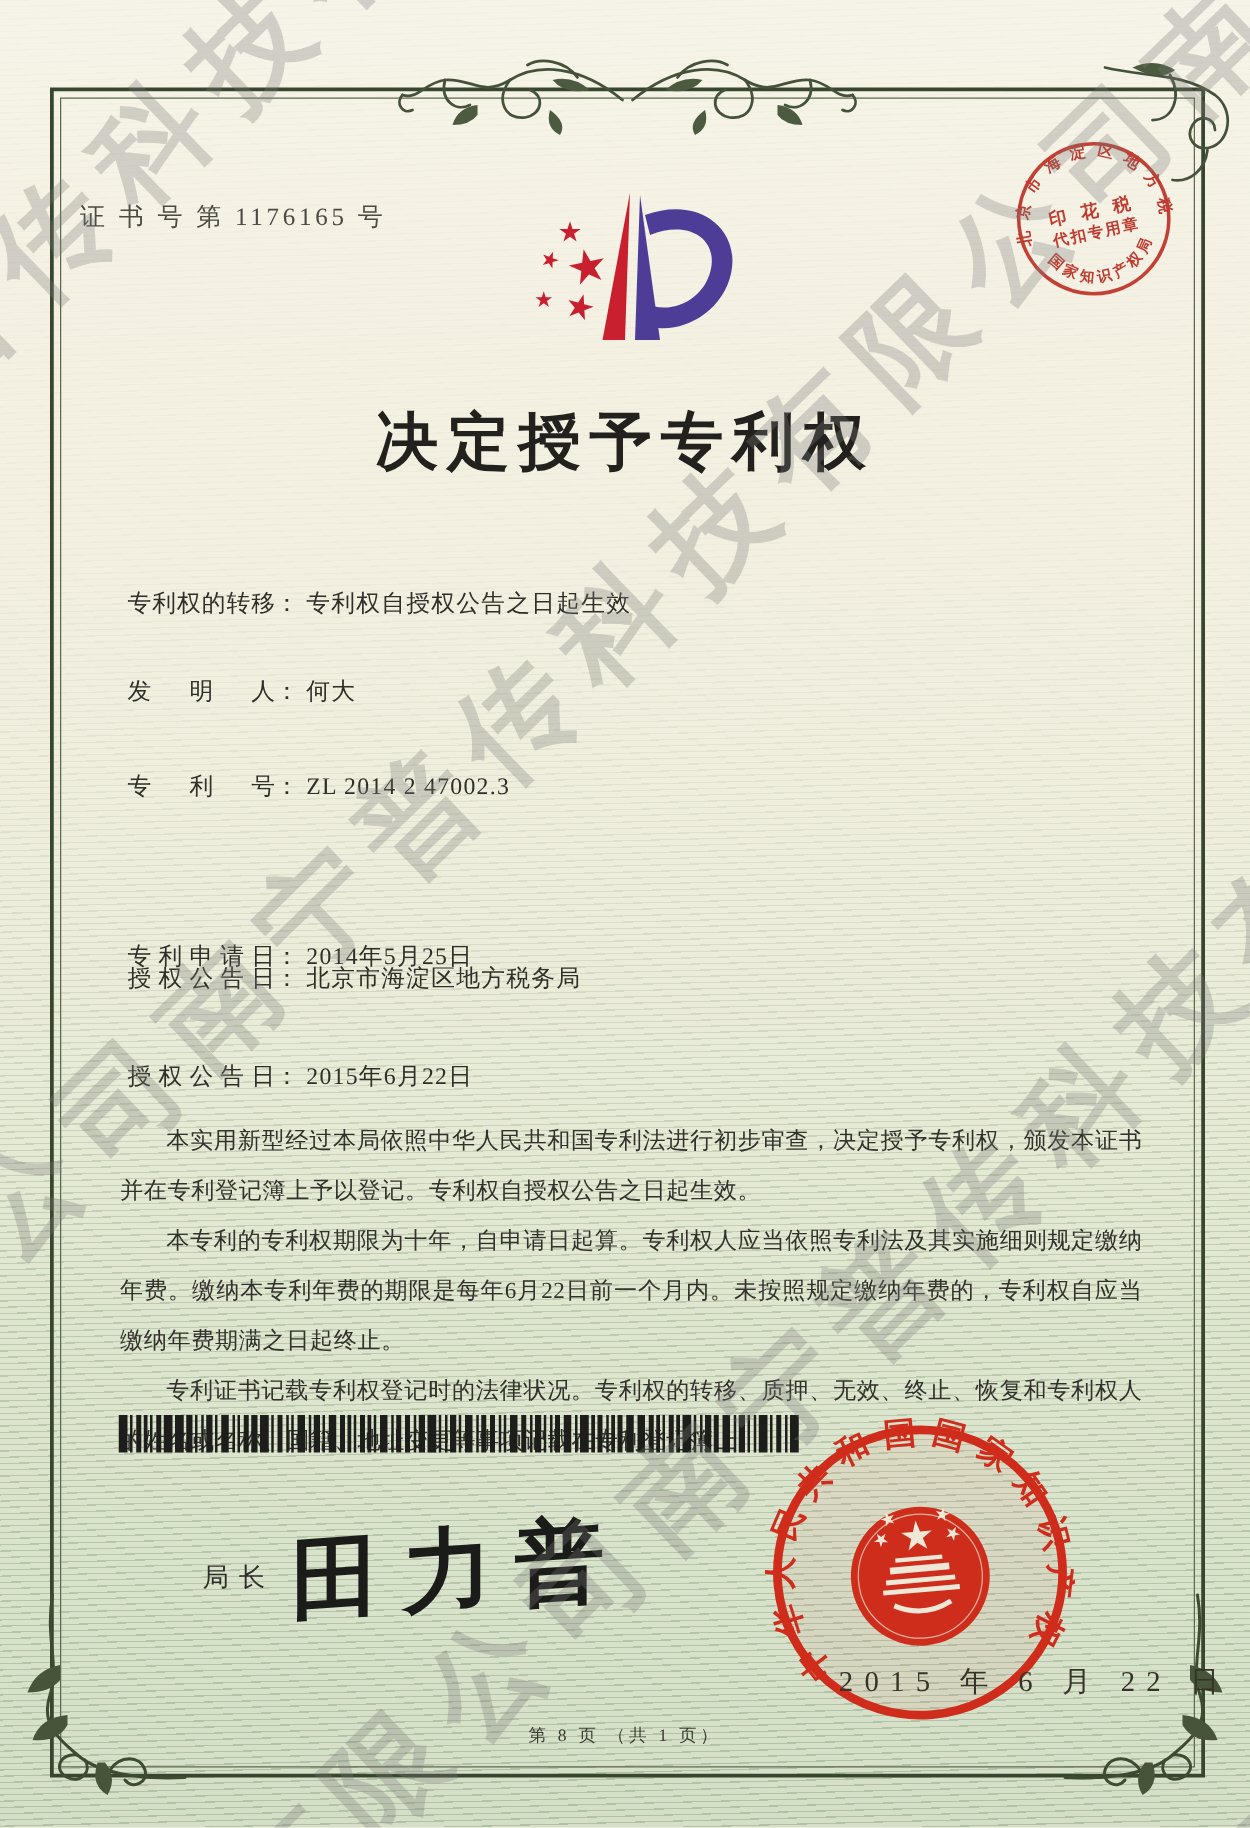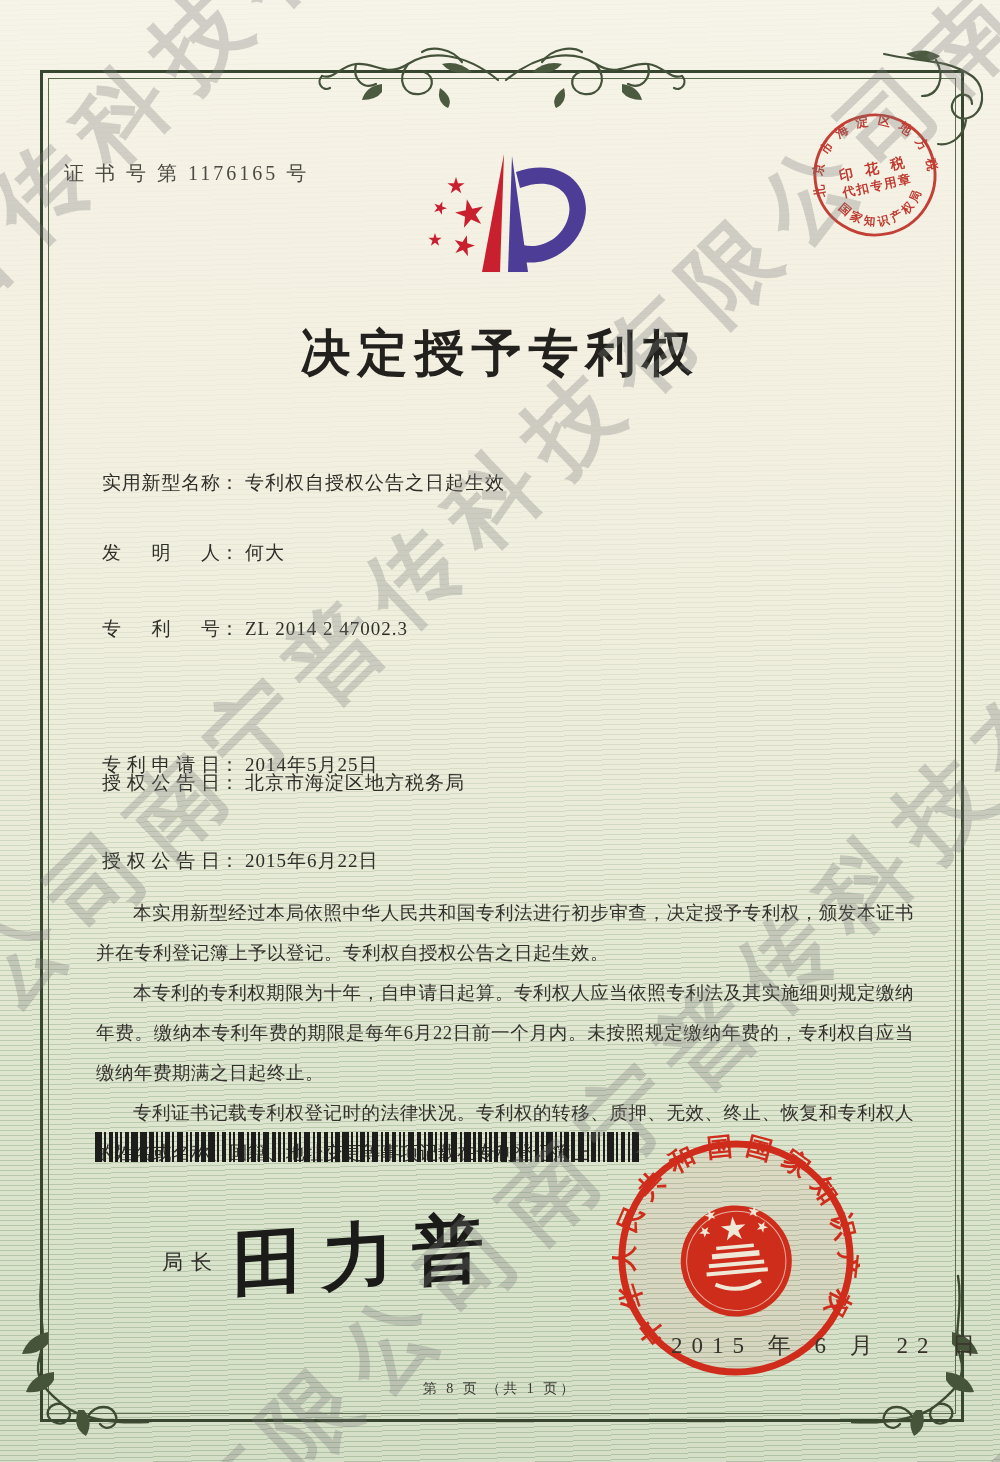--- a/index.html
+++ b/index.html
@@ -130,21 +130,21 @@
   <polygon fill="#c8202f" points="17.00,87.00 18.57,91.84 23.66,91.84 19.54,94.83 21.11,99.66 17.00,96.67 12.89,99.66 14.46,94.83 10.34,91.84 15.43,91.84"></polygon>
   <polygon fill="#c8202f" points="48.85,89.37 49.27,97.36 56.98,99.42 49.52,102.29 49.94,110.27 44.91,104.06 37.45,106.92 41.80,100.22 36.77,94.01 44.49,96.08"></polygon>
   <path d="M86,8 L64,126 L82,126 Z" fill="#c8202f"></path>
   <path d="M94,10 L90,126 L110,126 Z" fill="#4e3d97"></path>
   <path d="M98,26 C142,10 174,38 167,72 C160,106 124,122 102,115 L105,99 C124,104 147,91 151,68 C155,44 132,30 102,42 Z" fill="#4e3d97"></path>
 </svg>
 
 <div class="title">决定授予专利权</div>
 
 <div class="field" style="top:470px;">
-  <span class="fl">实用新型名称</span><span class="fc">：</span><span class="fv">专利权自授权公告之日起生效</span>
+  <span class="fl">专利权的转移</span><span class="fc">：</span><span class="fv">专利权自授权公告之日起生效</span>
 </div>
 <div class="field" style="top:540px;">
   <span class="fl">发明人</span><span class="fc">：</span><span class="fv">何大</span>
 </div>
 <div class="field" style="top:616px;">
   <span class="fl">专利号</span><span class="fc">：</span><span class="fv">ZL 2014 2 47002.3</span>
 </div>
 <div class="field" style="top:732px;margin-top:20px;">
   <span class="fl">专利申请日</span><span class="fc">：</span><span class="fv">2014年5月25日</span>
 </div>

